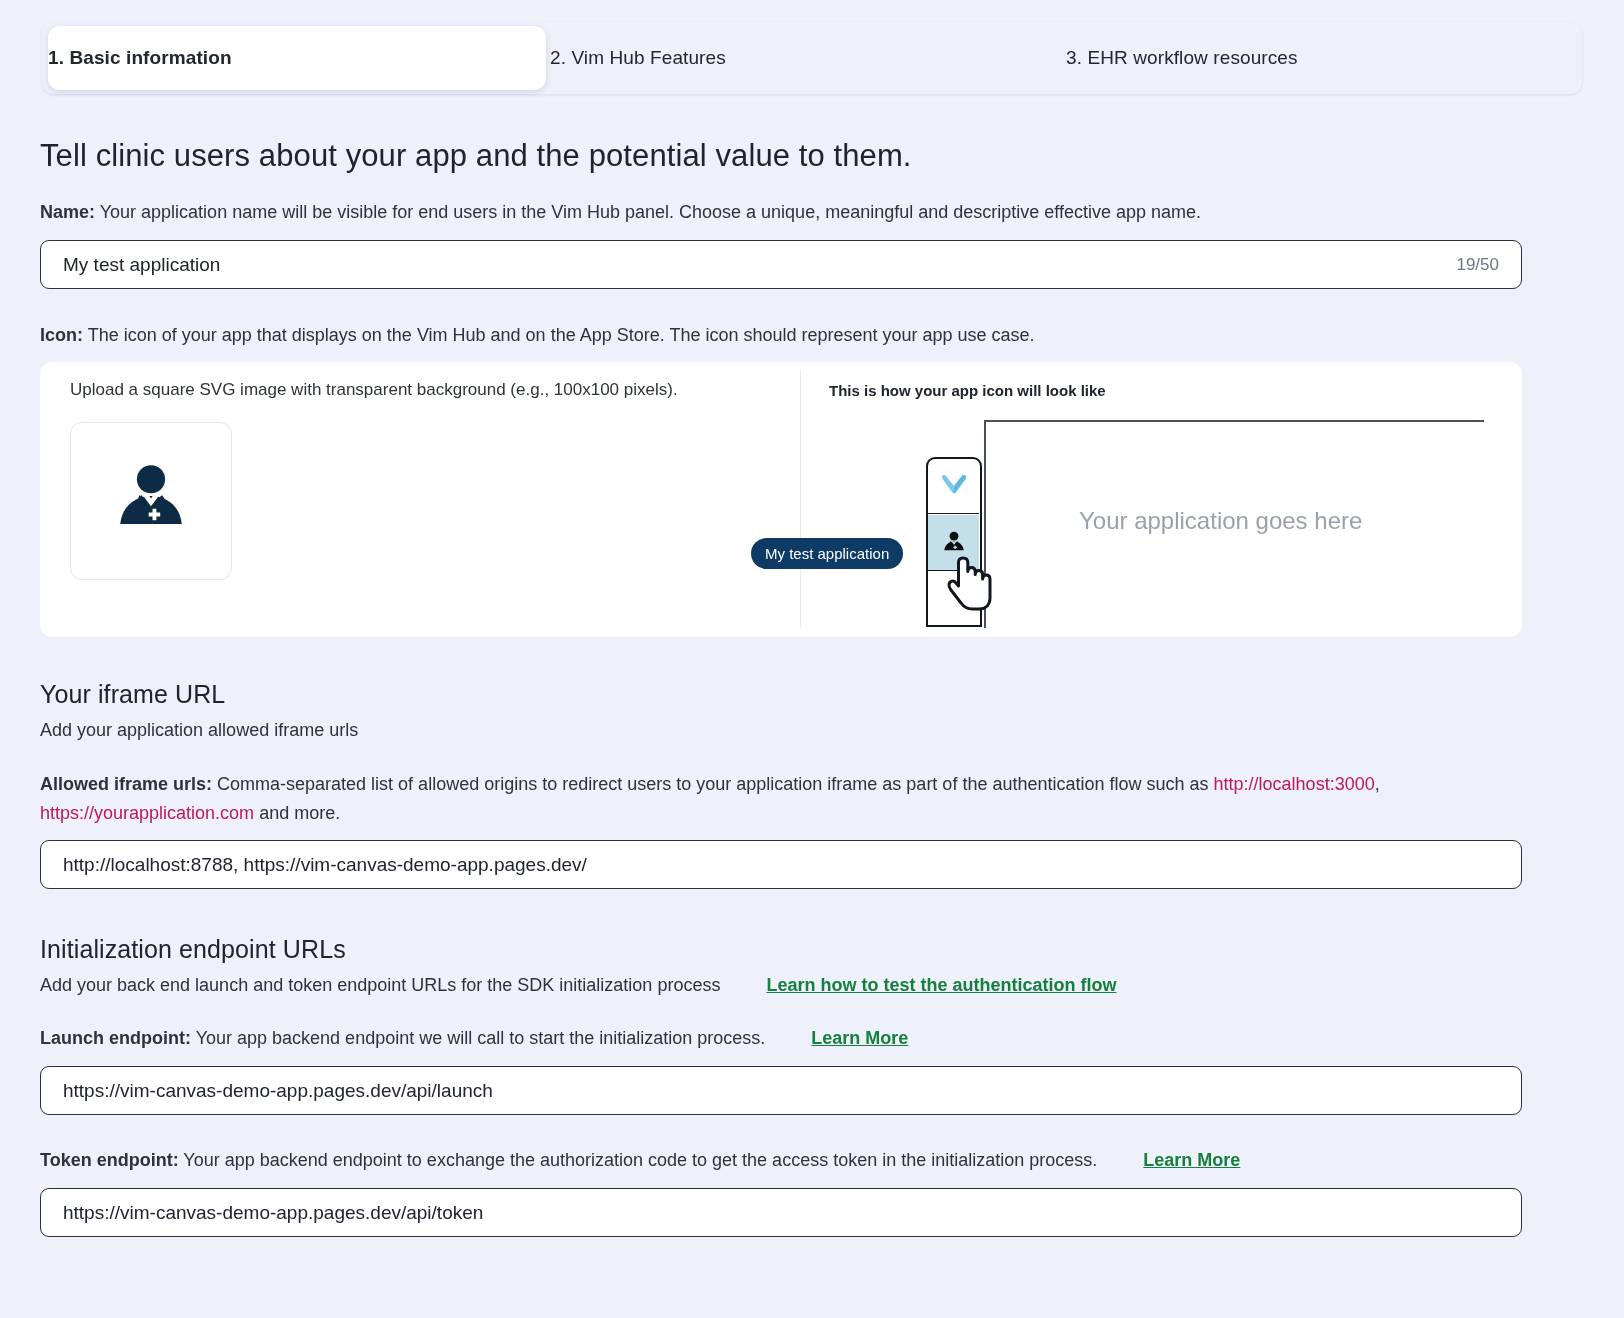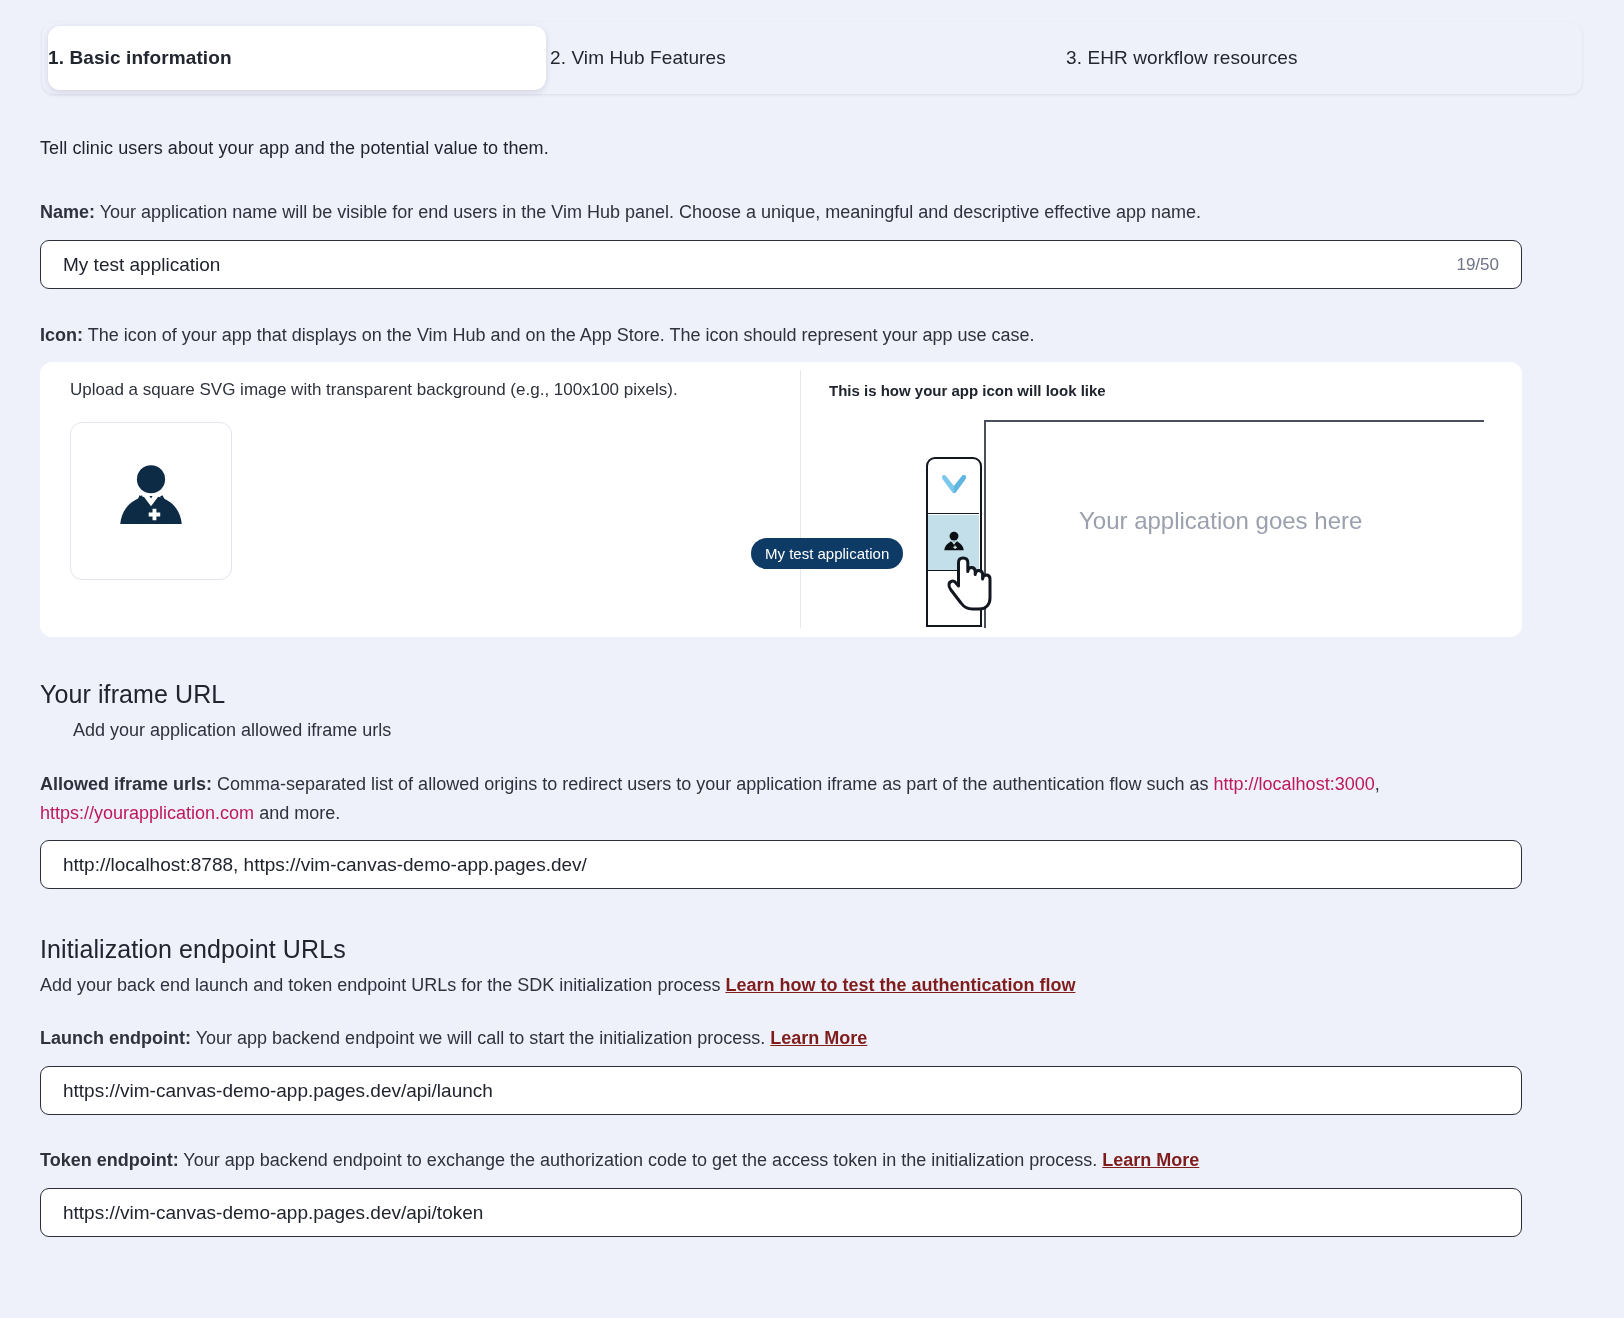--- a/index.html
+++ b/index.html
@@ -27,33 +27,33 @@
     border-radius:12px;
   }
   .tab.active{
     background:#ffffff; font-weight:bold;
     box-shadow:0 2px 6px rgba(40,45,70,.14);
     margin:4px 4px 4px 6px; height:64px; flex:0 0 498px;
   }
 
   
   .h1{
-    position:absolute; font-size:18px; color:#20242e; font-weight:400;
+    position:absolute; font-size:31px; color:#20242e; font-weight:400;
     letter-spacing:.1px;
   }
   .h2{
     position:absolute; font-size:25px; color:#20242e; font-weight:400;
     letter-spacing:.1px;
   }
   .desc{
     position:absolute; font-size:18px; line-height:29px; color:#2e323c;
   }
   .desc b{ font-weight:bold; }
   .lnk{ color:#be185d; cursor:pointer; }
-  .lnkb{ color:#7f1d1d; text-decoration:underline; font-weight:bold; cursor:pointer; }
+  .lnkb{ color:#15803d; text-decoration:underline; font-weight:bold; cursor:pointer;margin-left:41px; }
 
   
   .field{
     position:absolute;
     background:#fff; border:1.5px solid #2b2f3a; border-radius:9px;
     display:flex; align-items:center;
     padding:0 22px;
     font-size:19px; color:#20242e;
   }
   .field .val{ flex:1; }
@@ -176,21 +176,21 @@
 
       <div class="tooltip">My test application</div>
 
       <svg style="position:absolute; left:118px; top:152px;" width="48" height="60" viewBox="0 0 48 60">
         <path d="M16 4 C13 4 11.5 6 11.5 8.5 L11.5 32 L8.5 28.5 C6.5 26 2.5 27 2 30.5 C1.7 32.6 2.6 34.2 4 36 L14 49 C16.5 52.5 20 55 25.5 55 L32 55 C39 55 43 50.5 43 44 L43 25 C43 22.5 41.4 21 39.3 21 C37.2 21 35.6 22.5 35.6 25 L35.6 20.5 C35.6 18 34 16.5 31.9 16.5 C29.8 16.5 28.2 18 28.2 20.5 L28.2 17.5 C28.2 15 26.6 13.5 24.5 13.5 C22.4 13.5 20.8 15 20.8 17.5 L20.8 8.5 C20.8 6 19.2 4 16 4 Z" fill="#ffffff" stroke="#11161f" stroke-width="3" stroke-linejoin="round"></path>
       </svg>
     </div>
   </div>
 
   <div class="h2" style="left:40px; top:680px;">Your iframe URL</div>
-  <div class="desc" style="left:40px; top:716px;margin-left:33px;">Add your application allowed iframe urls</div>
+  <div class="desc" style="left:40px; top:716px;">Add your application allowed iframe urls</div>
 
   <div class="desc" style="left:40px; top:770px; width:1480px;">
     <b>Allowed iframe urls:</b><span> Comma-separated list of allowed origins to redirect users to your application iframe as part of the authentication flow such as</span>
     <span class="lnk">http://localhost:3000</span>,
     <span class="lnk">https://yourapplication.com</span><span> and more.</span>
   </div>
 
   <div class="field" style="left:40px; top:840px; width:1482px; height:49px;">
     <span class="val">http://localhost:8788, https://vim-canvas-demo-app.pages.dev/</span>
   </div>

